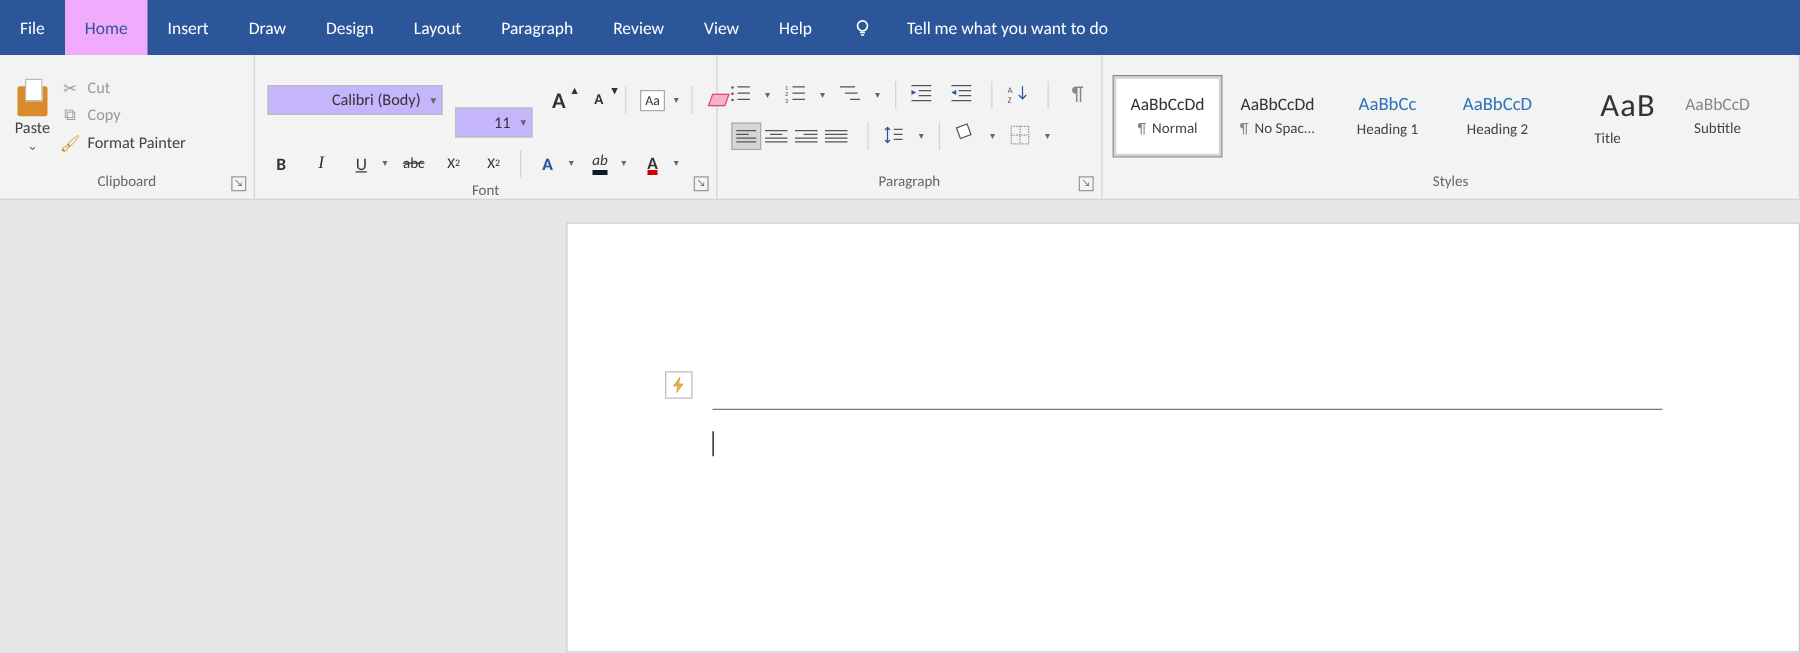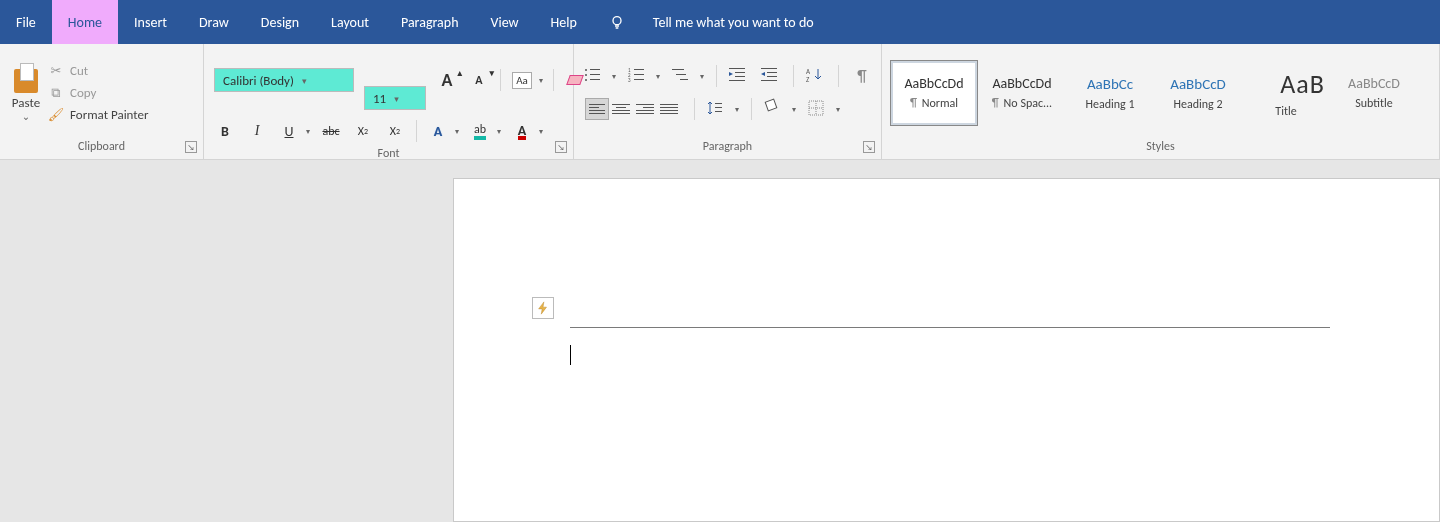--- a/index.html
+++ b/index.html
@@ -27,36 +27,36 @@
 .clip-paste { font-size: 13px; color:#444; margin-top:2px; }
 .clip-drop { font-size: 10px; color:#666; }
 .clip-col2 { display:flex; flex-direction:column; gap:6px; font-size:13px; color:#999; }
 .clip-col2 .row { display:flex; align-items:center; gap:6px; }
 .clip-col2 .row.fp { color:#444; }
 .mini-icon { width:16px; height:16px; display:inline-flex; align-items:center; justify-content:center; }
 
 
 .font-rows { display:flex; flex-direction:column; gap:10px; }
 .font-row { display:flex; align-items:center; gap:10px; }
-.combo { background:#5eead4; border:1px solid #bbb; height:24px; display:flex; align-items:center; padding:0 4px 0 8px; font-size:13px; color:#333; }
+.combo { background:#c4b5fd; border:1px solid #bbb; height:24px; display:flex; align-items:center; padding:0 4px 0 8px; font-size:13px; color:#333;justify-content:flex-end; }
 .combo .arrow { margin-left:8px; color:#666; font-size:9px; }
 .combo.font { width:140px; }
 .combo.size { width:62px;margin-top:36px; }
 .ico { width:22px; height:22px; display:flex; align-items:center; justify-content:center; color:#333; font-size:14px; position:relative; }
 .ico.big { font-size:18px; font-weight:600; }
 .ico .sup { position:absolute; top:-2px; right:-4px; font-size:9px; }
 .ico.small { font-size:12px; font-weight:600; }
 .dd { font-size:8px; color:#666; margin-left:-4px; }
 .sep { width:1px; height:22px; background:#d4d4d4; }
 .underline { text-decoration:underline; }
 .strike { text-decoration:line-through; font-size:12px; }
 .sub { font-size:12px; }
 .sub sub, .sub sup { font-size:8px; }
 .textfx { color:#2b579a; font-weight:700; text-shadow:0 0 1px #9cc3e8; }
-.hl { border-bottom:4px solid #14b8a6; height:18px; padding-bottom:1px; font-size:12px; }
+.hl { border-bottom:4px solid #0f172a; height:18px; padding-bottom:1px; font-style:italic; font-size:12px; }
 .fcolor { border-bottom:4px solid #cc0000; height:18px; font-weight:700; }
 .eraser { position:relative; width:18px; height:16px; }
 .eraser .body { position:absolute; width:14px; height:10px; background:#f6b3c0; transform:skewX(-20deg); left:2px; top:3px; border:1px solid #d48; }
 .casebox { border:1px solid #aaa; font-size:11px; padding:1px 3px; background:#fff; }
 
 
 .para-rows { display:flex; flex-direction:column; gap:10px; }
 .para-row { display:flex; align-items:center; gap:12px; }
 .pico { width:20px; height:18px; position:relative; color:#555; }
 .pilcrow { font-size:16px; color:#888; }
@@ -100,20 +100,21 @@
 <body>
 
 <div class="tabs">
   <div class="tab">File</div>
   <div class="tab active">Home</div>
   <div class="tab">Insert</div>
   <div class="tab">Draw</div>
   <div class="tab">Design</div>
   <div class="tab">Layout</div>
   <div class="tab">Paragraph</div>
+  <div class="tab">Review</div>
   <div class="tab">View</div>
   <div class="tab">Help</div>
   <div class="tellme">
     <svg class="bulb" viewBox="0 0 24 24" fill="none" stroke="#fff" stroke-width="2">
         <circle cx="12" cy="10" r="6"></circle>
         <path d="M9 18h6M10 21h4"></path>
       </svg>
     <span>Tell me what you want to do</span>
   </div>
 </div>

